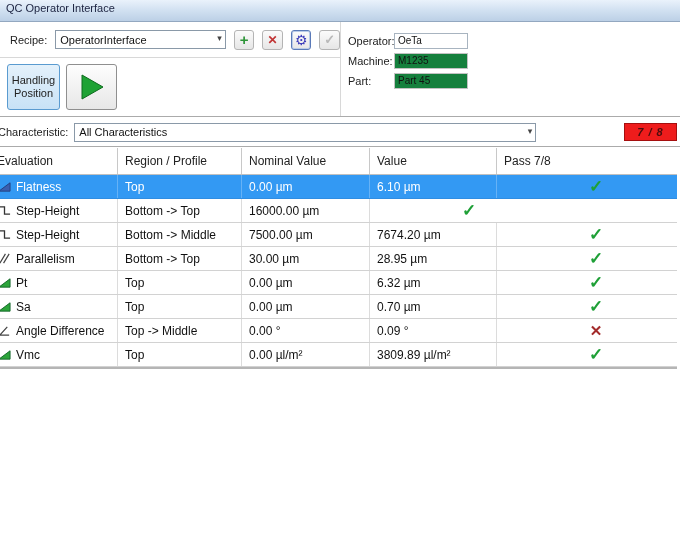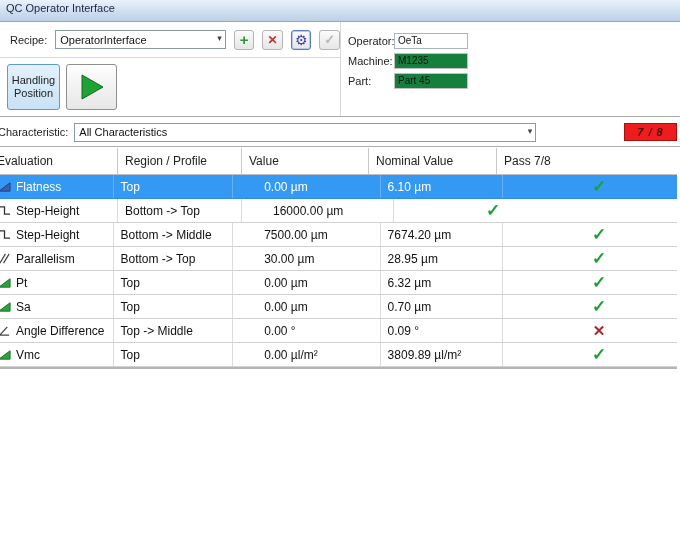--- a/index.html
+++ b/index.html
@@ -78,21 +78,21 @@
     font-size:12px; color:#222; display:flex; align-items:center;
     border-right:1px solid #c8c8c8; padding-left:7px;
   }
   .trow { display:flex; height:24px; background:#fff; border-bottom:1px solid #d2d2d2; cursor:default; }
   .trow.selected { background:#3399f3; border-bottom-color:#2f8de2; }
   .trow.selected .cell-text { color:#fff; }
   .cell { display:flex; align-items:center; border-right:1px solid #dcdcdc; overflow:hidden; }
   .trow.selected .cell { border-right-color:rgba(255,255,255,0.25); }
   .c-eval   { width:123px; padding-left:3px; }
   .c-region { width:124px; padding-left:7px; }
-  .c-nominal{ width:128px; padding-left:7px;margin-left:24px; }
+  .c-nominal{ width:128px; padding-left:7px; }
   .c-value  { width:127px; padding-left:7px; }
   .c-pass   { width:180px; justify-content:center; padding-left:18px; border-right:none; }
   .hc-eval   { width:123px; padding-left:2px !important; }
   .hc-region { width:124px; }
   .hc-nominal{ width:128px; }
   .hc-value  { width:127px; }
   .hc-pass   { width:180px; border-right:none !important; }
   .cell-text { font-size:12px; color:#111; white-space:nowrap; }
   .row-icon { width:18px; height:14px; display:inline-flex; align-items:center; flex:none; }
   .row-icon svg { display:none; }
@@ -169,22 +169,22 @@
     </div>
     <div class="badge">7 / 8</div>
   </div>
 
   <div class="hsep"></div>
 
   <div class="table">
     <div class="thead">
       <div class="hcell hc-eval">Evaluation</div>
       <div class="hcell hc-region">Region / Profile</div>
+      <div class="hcell hc-nominal">Nominal Value</div>
       <div class="hcell hc-value">Value</div>
-      <div class="hcell hc-nominal">Nominal Value</div>
       <div class="hcell hc-pass">Pass 7/8</div>
     </div>
     <div id="tbody">
         <div class="trow selected">
     <div class="cell c-eval">
       <span class="row-icon" data-type="flatness">
         <svg data-icon="flatness" width="13" height="13" viewBox="0 0 14 14">
                 <path d="M1 12 L13 12 L13 3 Z" fill="#3a5fb0" stroke="#23407e" stroke-width="1"></path>
               </svg>
 

